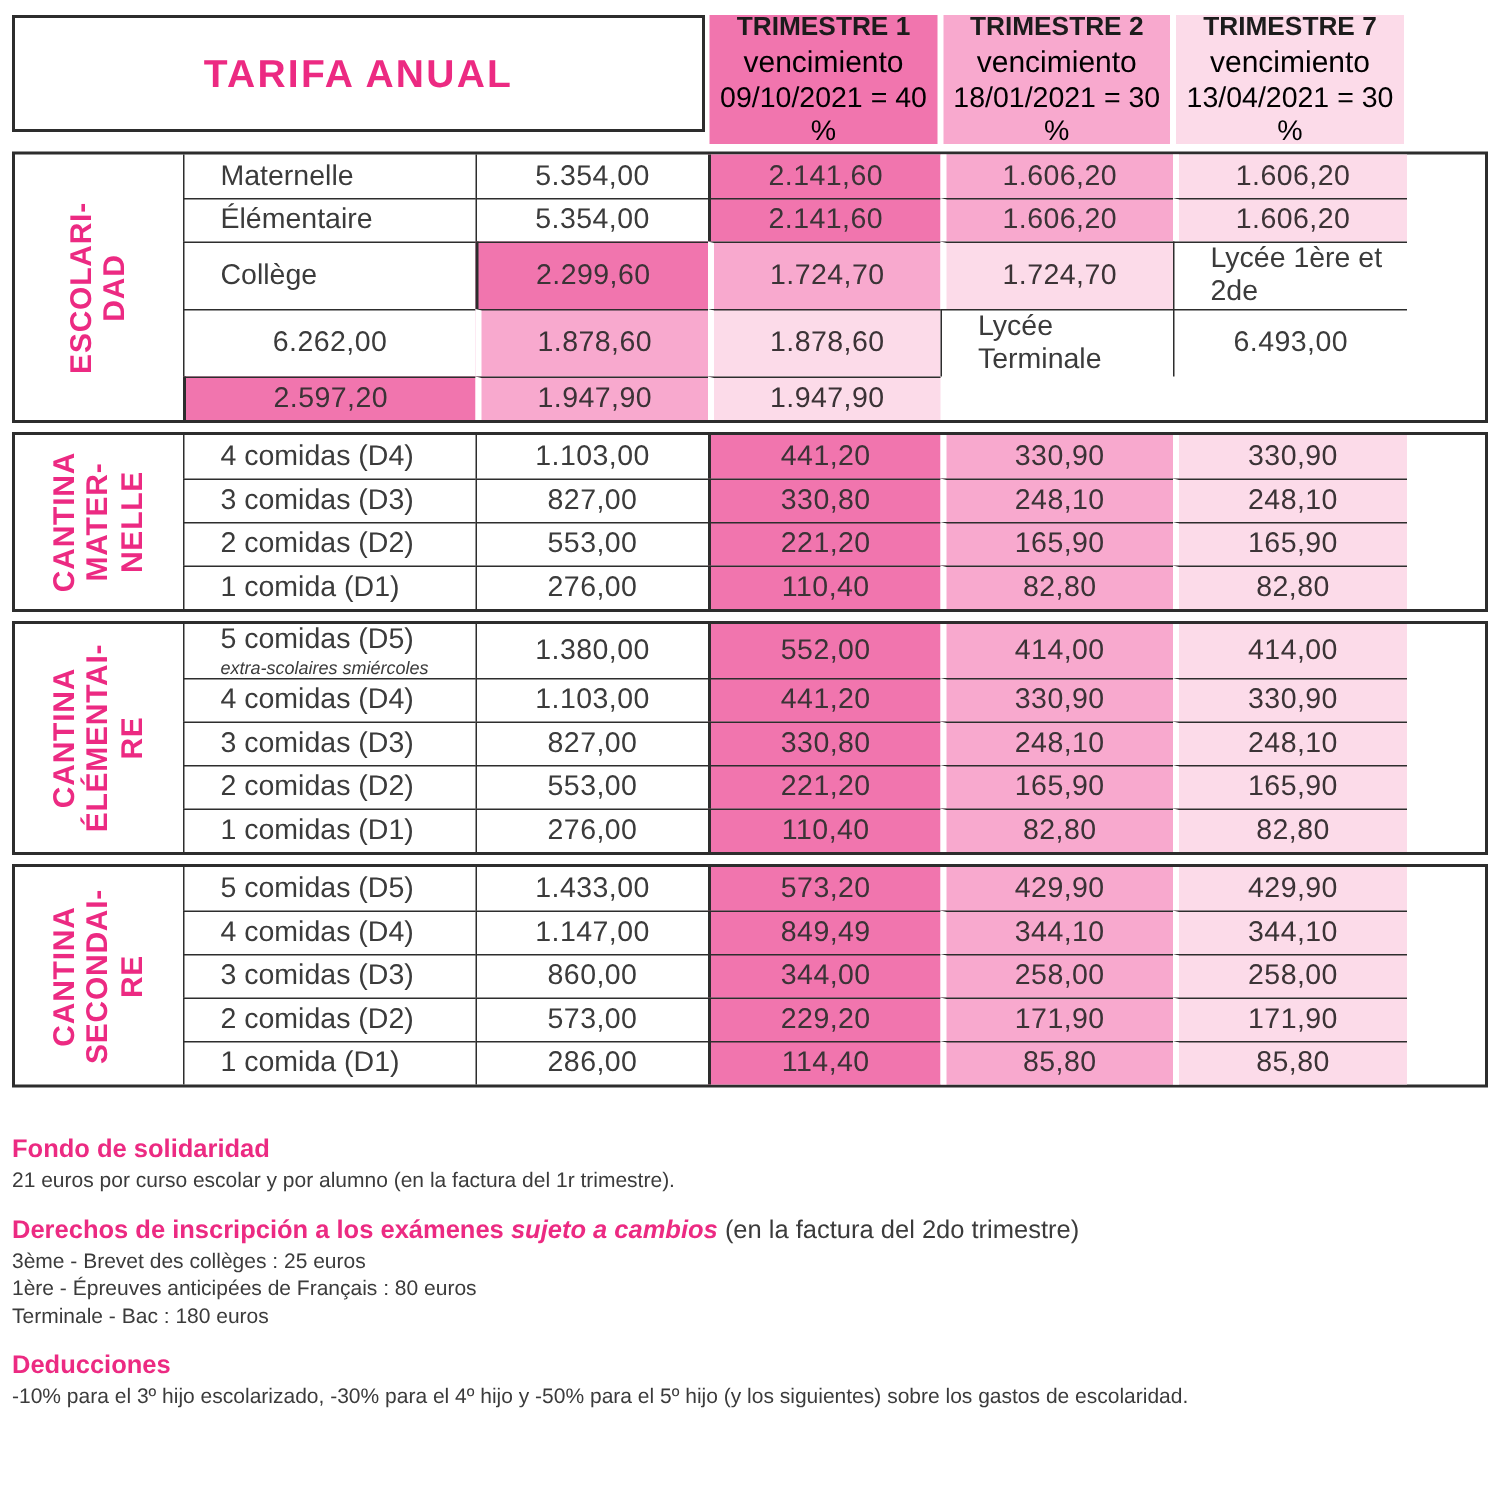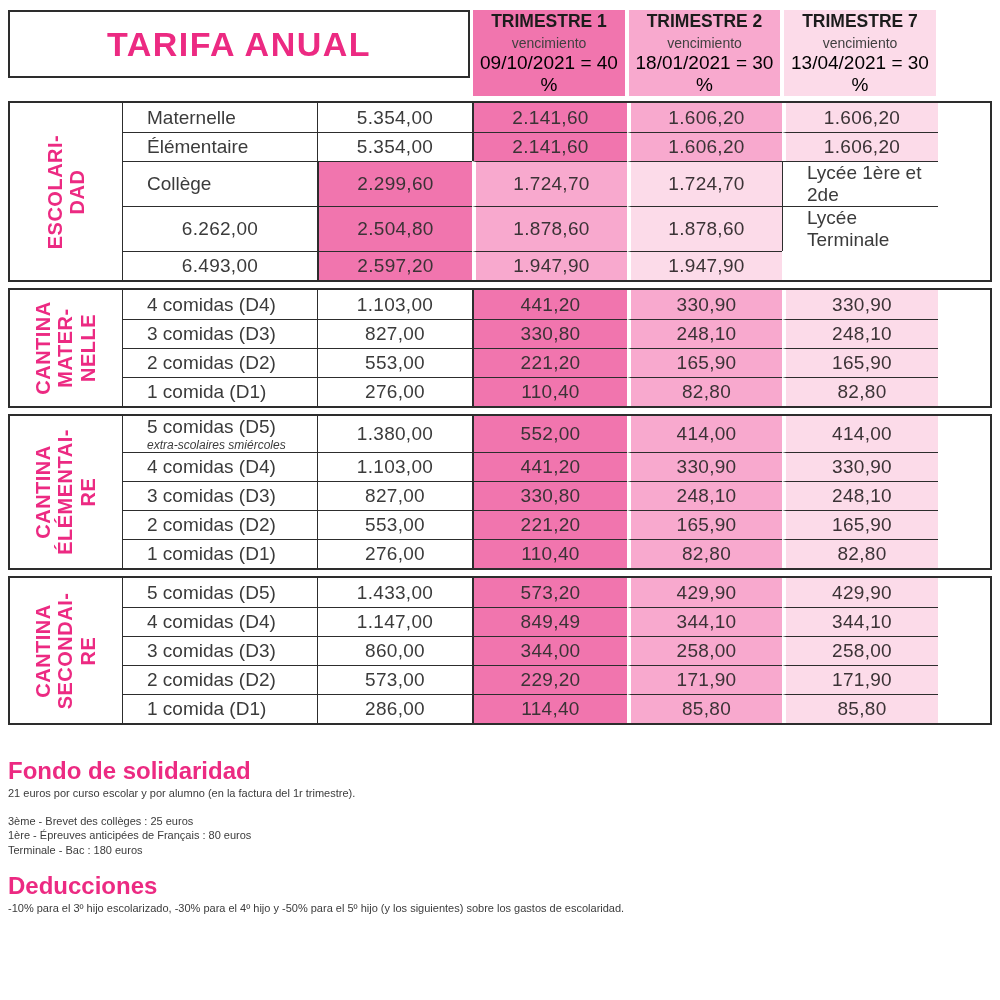--- a/index.html
+++ b/index.html
@@ -14,34 +14,34 @@
 
   .grid {
     display: grid;
     grid-template-columns: 112px 195px 155px 155px 155px 156px;
   }
   .header-grid { margin-bottom: 5px; }
   .title-cell {
     grid-column: 1 / 4;
     border: 2px solid var(--border);
     display: flex; align-items: center; justify-content: center;
-    font-weight: bold; font-size: 34px; letter-spacing: 1.5px;
+    font-weight: bold; font-size: 26px; letter-spacing: 1.5px;
     color: var(--pink);
-    height: 68px;
+    height: 78px;
   }
   .trim {
     height: 86px;
     display: flex; flex-direction: column; align-items: center; justify-content: center;
     text-align: center;
   }
   .trim.h1 { background: var(--t1); margin-left: 3px; }
   .trim.h2 { background: var(--t2); margin-left: 4px; }
   .trim.h3 { background: var(--t3); margin-left: 4px; }
   .trim-title { font-weight: bold; font-size: 17.5px; color: #1c1c1c; }
-  .trim-sub  { font-size: 14px; margin-top: 3px; color: #404040; }
+  .trim-sub  { font-size: 20px; margin-top: 3px; color: #000000; }
   .trim-due  { font-size: 19px; margin-top: 1px; color: #000000; }
 
   .section { border: 2px solid var(--border); margin-bottom: 6px; background: #fff; }
   .cell { display: flex; align-items: center; justify-content: center; min-height: 29px; }
   .bt { border-top: 1.5px solid var(--border); }
 
   .label-cell { position: relative; }
   .vtext {
     position: absolute; top: 50%; left: 50%;
     transform: translate(-50%, -50%) rotate(-90deg);
@@ -58,25 +58,25 @@
   .row-sub { font-style: italic; font-size: 12px; color: #3b3b3b; text-align: right; }
 
   .num { font-size: 19px; letter-spacing: 0.3px; color: #3b3336; }
   .annual { border-left: 1.5px solid var(--border); color: #3b3b3b; }
   .c1 { border-left: 2px solid var(--border); background: var(--t1); }
   .c2 { border-left: 4px solid #ffffff; background: var(--t2); }
   .c3 { border-left: 4px solid #ffffff; background: var(--t3); }
 
   .notes { margin-top: 30px; padding-right: 4px; }
   .note { margin-bottom: 13px; }
-  .note-head { font-size: 24px; line-height: 1.3; }
+  .note-head { font-size: 17px; line-height: 1.3; }
   .nt { color: var(--pink); font-weight: bold; }
   .ni { font-style: italic; }
   .ns { color: var(--text); font-weight: normal; }
-  .note-line { font-size: 11px; line-height: 1.32; }
+  .note-line { font-size: 14px; line-height: 1.32; }
 </style>
 </head>
 <body>
 
 <div class="page">
 
   <div class="grid header-grid">
     <div class="title-cell">TARIFA ANUAL</div>
     <div class="trim h1">
       <div class="trim-title">TRIMESTRE 1</div>
@@ -117,21 +117,20 @@
         <div class="cell name-cell bt">
           <div class="row-name-text">Collège</div>
         </div>
         <div class="cell num c1 bt">2.299,60</div>
         <div class="cell num c2 bt">1.724,70</div>
         <div class="cell num c3 bt">1.724,70</div>
         <div class="cell name-cell bt">
           <div class="row-name-text">Lycée 1ère et 2de</div>
         </div>
         <div class="cell num annual bt">6.262,00</div>
-        <div class="cell num c1 bt">2.504,80</div>
         <div class="cell num c2 bt">1.878,60</div>
         <div class="cell num c3 bt">1.878,60</div>
         <div class="cell name-cell bt">
           <div class="row-name-text">Lycée Terminale</div>
         </div>
         <div class="cell num annual bt">6.493,00</div>
         <div class="cell num c1 bt">2.597,20</div>
         <div class="cell num c2 bt">1.947,90</div>
         <div class="cell num c3 bt">1.947,90</div>
       </div>
@@ -250,20 +249,21 @@
         <div class="cell num c3 bt">85,80</div>
       </div>
     </div>
 
   <div class="notes" id="notes">
       <div class="note">
         <div class="note-head"><span class="nt">Fondo de solidaridad</span></div>
         <div class="note-line">21 euros por curso escolar y por alumno (en la factura del 1r trimestre).</div>
       </div>
       <div class="note">
+        <div class="note-head"><span class="nt">Derechos de inscripción a los exámenes </span><span class="nt ni">sujeto a cambios</span><span class="ns"> (en la factura del 2do trimestre)</span></div>
         <div class="note-line">3ème - Brevet des collèges : 25 euros</div>
         <div class="note-line">1ère - Épreuves anticipées de Français : 80 euros</div>
         <div class="note-line">Terminale - Bac : 180 euros</div>
       </div>
       <div class="note">
         <div class="note-head"><span class="nt">Deducciones</span></div>
         <div class="note-line">-10% para el 3º hijo escolarizado, -30% para el 4º hijo y -50% para el 5º hijo (y los siguientes) sobre los gastos de escolaridad.</div>
       </div>
     </div>
 

